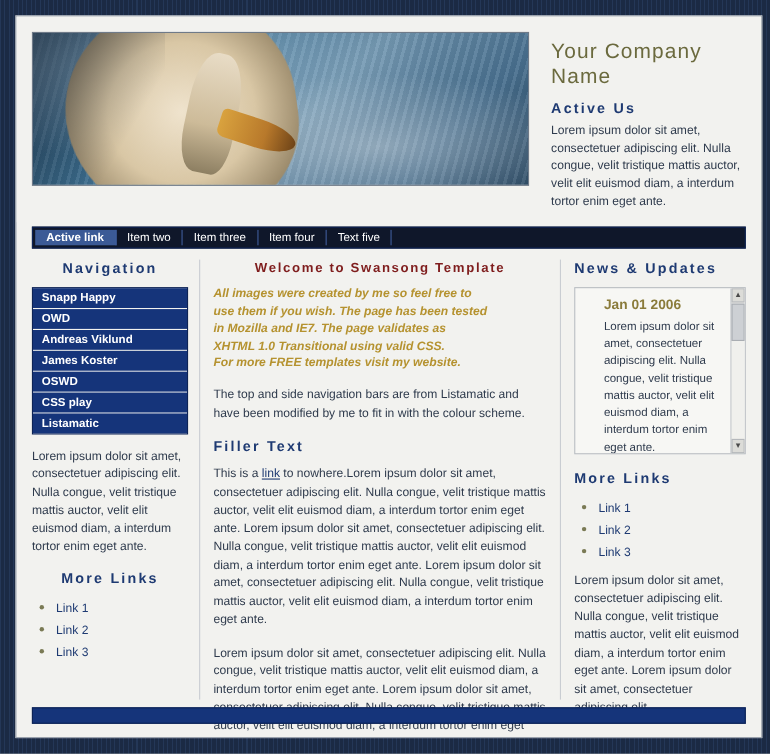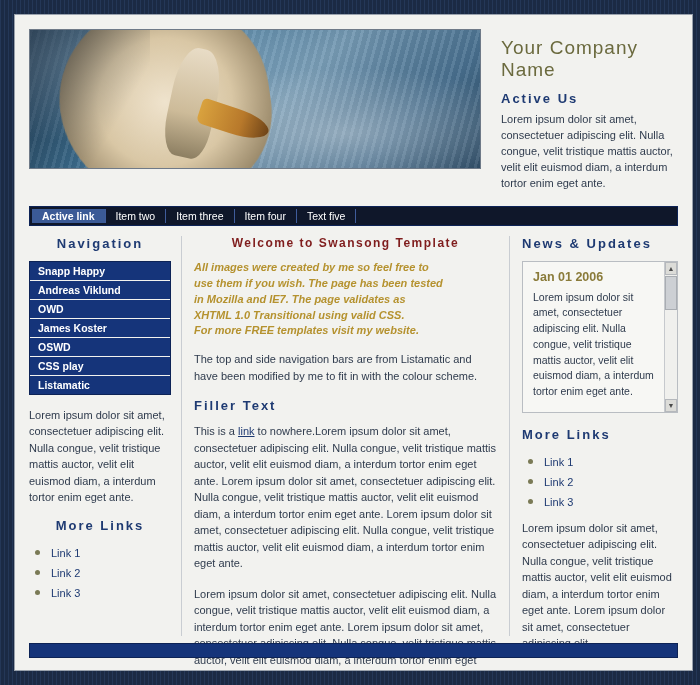--- a/index.html
+++ b/index.html
@@ -229,21 +229,21 @@
     margin: 0 0 10px 0;
   }
 
   
   .newsbox {
     border: 1px solid #b9bdc2;
     background: #f7f7f4;
     height: 152px;
     overflow: hidden;
     position: relative;
-    padding: 8px 8px 8px 10px;
+    padding: 8px 8px 8px 26px;
     margin-bottom: 14px;
   }
   .news-date {
     color: #8a7b3a;
     font-size: 12.5px;
     font-weight: bold;
     margin: 0 0 6px 0;
   }
   .news-body {
     color: #2f3b4d;
@@ -320,22 +320,22 @@
     <div class="nav-item">Item four</div>
     <div class="nav-item">Text five</div>
   </div>
 
   <div class="columns">
 
     <div class="col-left">
       <h3 class="sec-title center">Navigation</h3>
       <ul class="navlist">
         <li>Snapp Happy</li>
+        <li>OWD</li>
         <li>Andreas Viklund</li>
-        <li>OWD</li>
         <li>James Koster</li>
         <li>OSWD</li>
         <li>CSS play</li>
         <li>Listamatic</li>
       </ul>
       <p class="para">Lorem ipsum dolor sit amet, consectetuer adipiscing elit. Nulla congue, velit tristique mattis auctor, velit elit euismod diam, a interdum tortor enim eget ante.</p>
       <h3 class="sec-title center">More Links</h3>
       <ul class="bullets">
         <li><a href="#">Link 1</a></li>
         <li><a href="#">Link 2</a></li>

